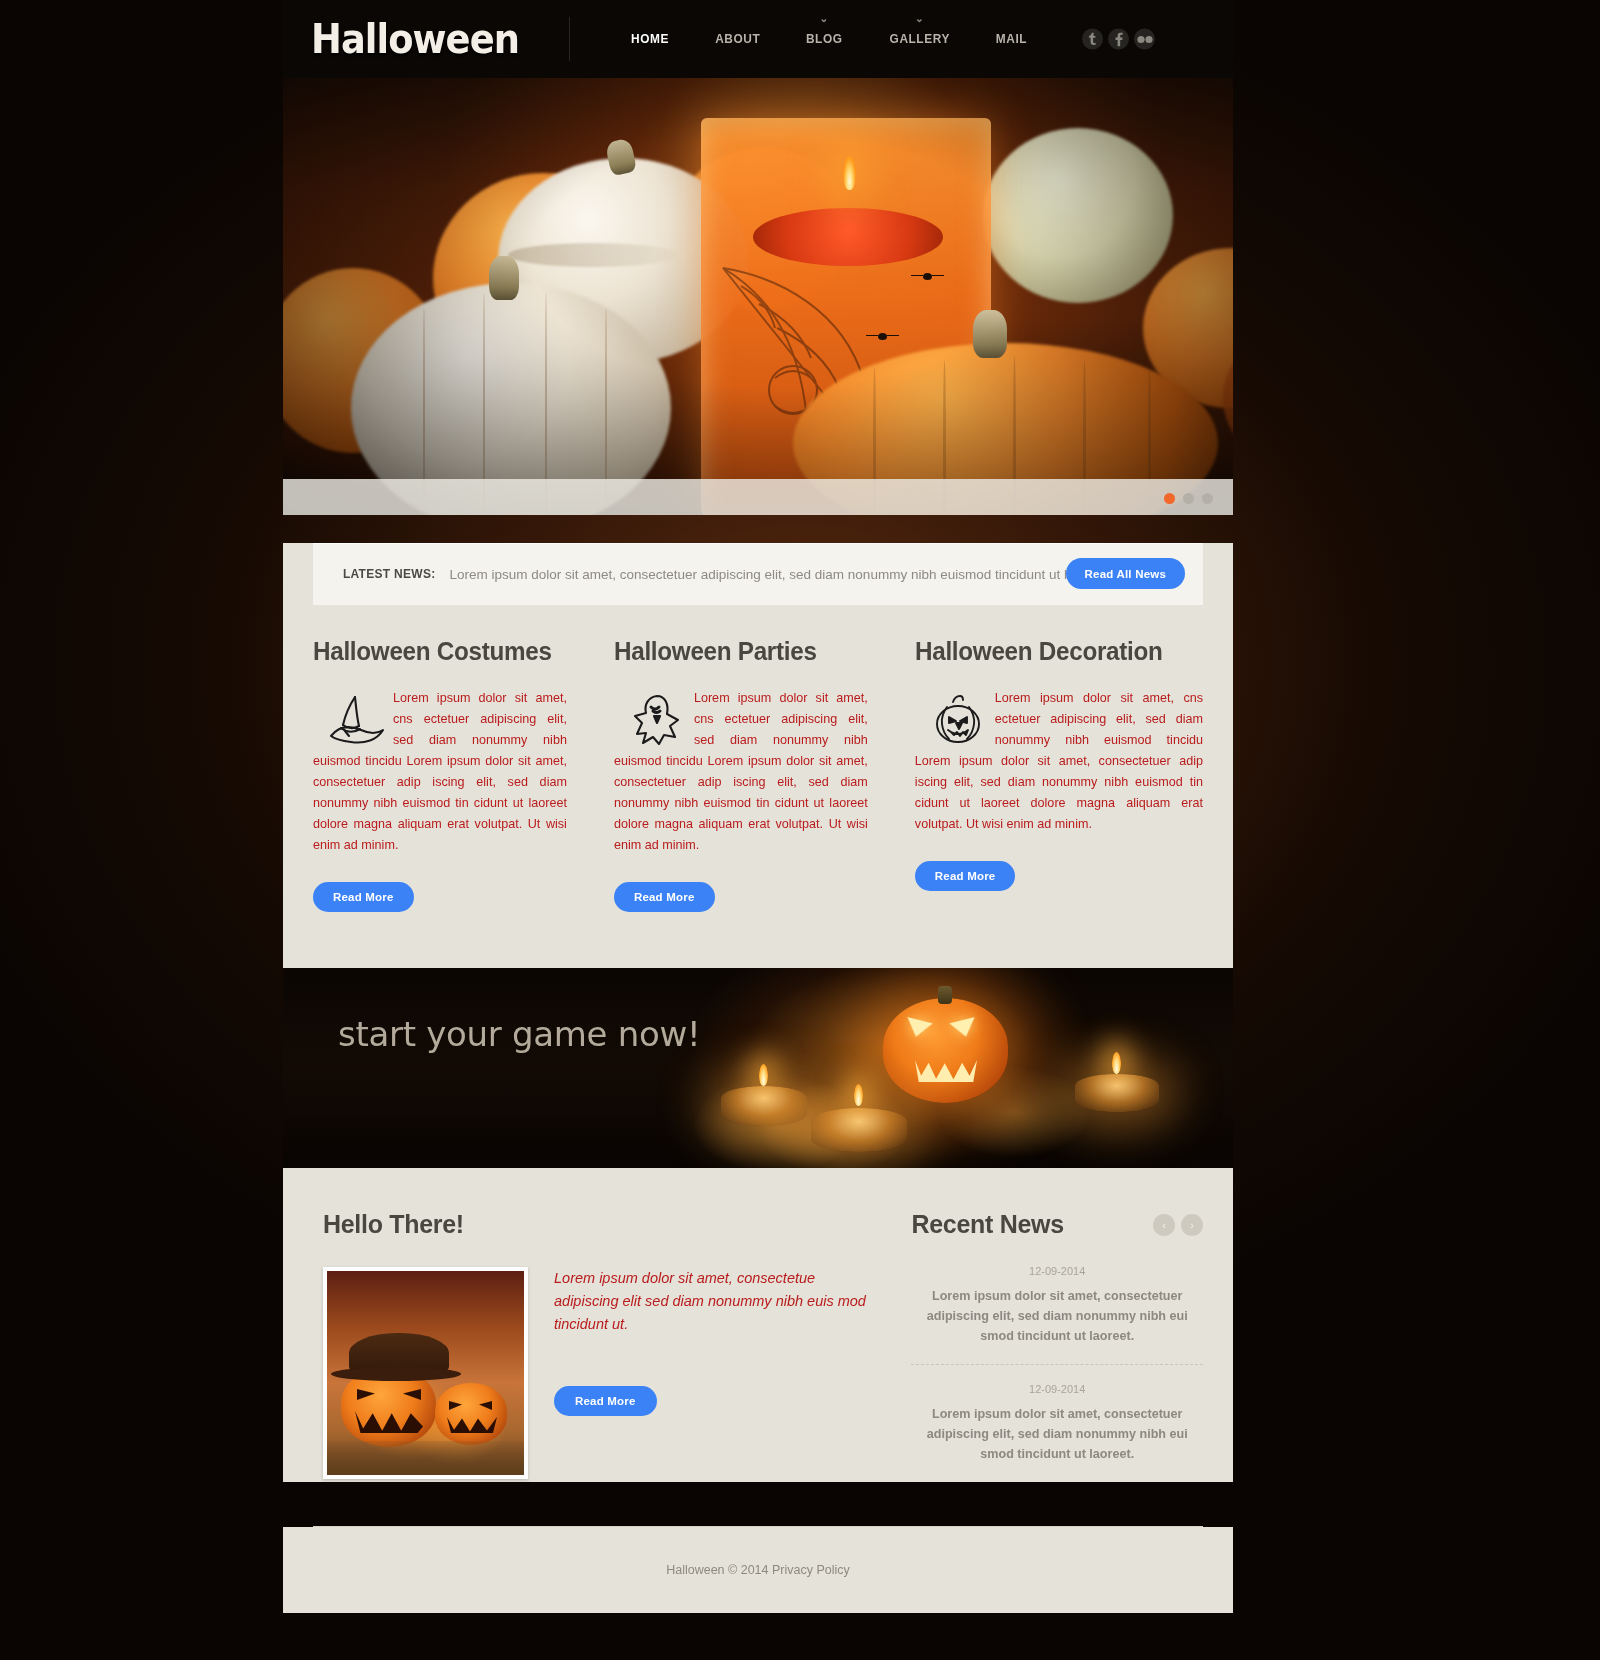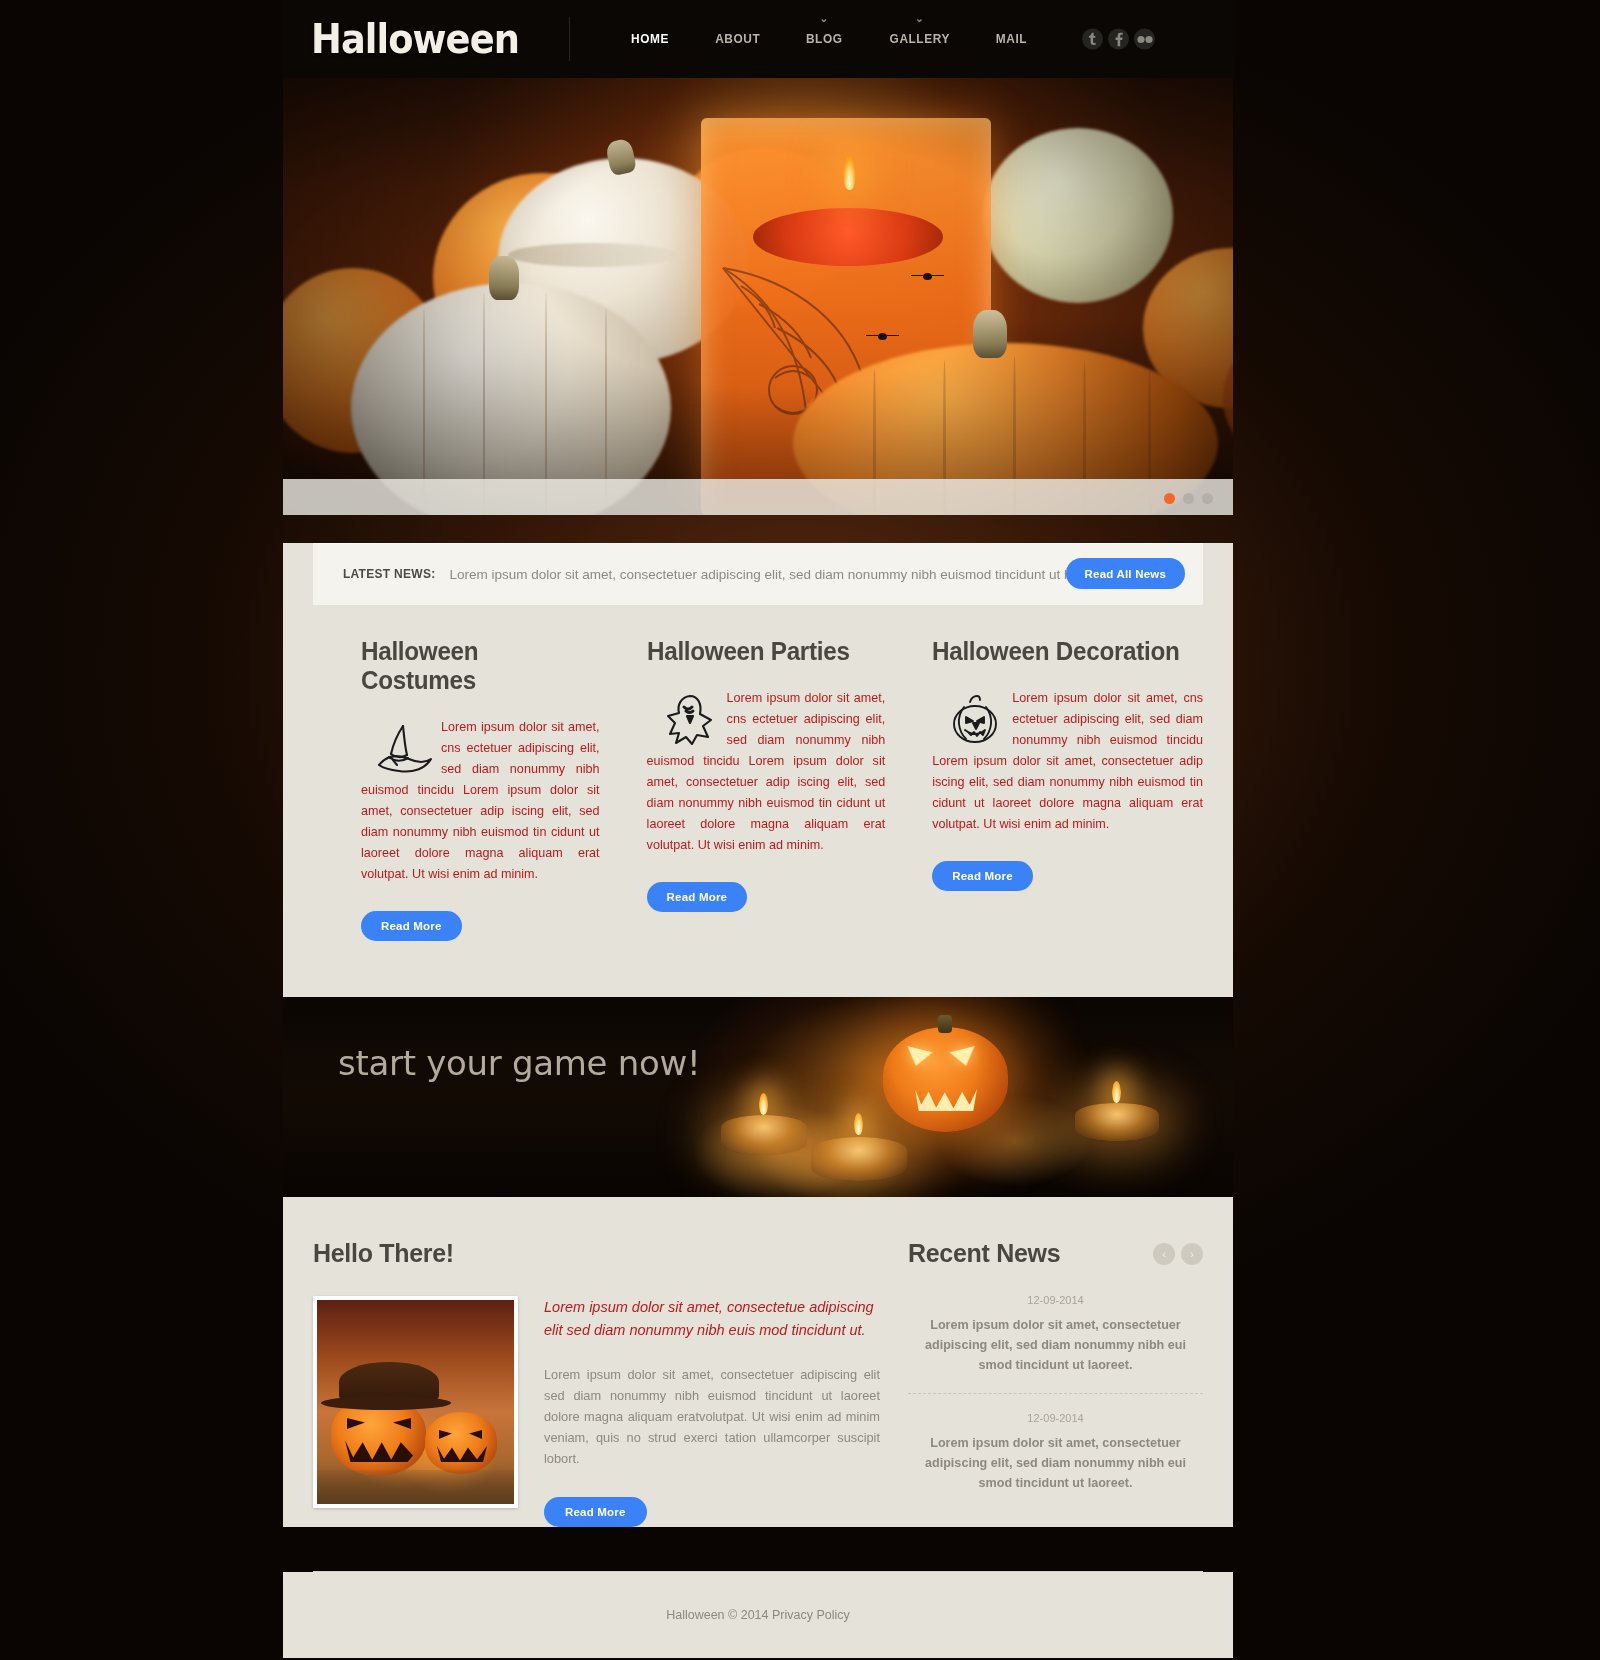--- a/index.html
+++ b/index.html
@@ -166,21 +166,21 @@
   .btn {
     display:inline-flex; align-items:center; justify-content:center;
     background:#3b82f6; color:#fff;
     font-size:11.5px; font-weight:bold; letter-spacing:.2px;
     border-radius:16px; border:none; cursor:pointer;
     font-family:"Liberation Sans", sans-serif;
   }
   .btn-news { position:absolute; right:18px; top:15px; height:31px; padding:0 19px; }
 
   
-  .cols { display:flex; padding:32px 30px 0 30px; gap:11px;margin-left:48px; }
+  .cols { display:flex; padding:32px 30px 0 30px; gap:11px; }
   .col { width:303px; padding-right:36px; }
   .col:last-child { padding-right:0; }
   .col-title {
     font-size:25px; font-weight:bold; color:#4a4741;
     letter-spacing:-.3px; transform:scaleX(.97); transform-origin:left;
     font-family:"Liberation Sans", sans-serif;
     margin-bottom:22px;
   }
   .col-icon { float:left; width:62px; height:56px; margin:4px 6px 2px 12px; }
   .col-body {
@@ -237,21 +237,21 @@
     letter-spacing:-.5px; line-height:1.05;
     font-family:"DejaVu Sans", sans-serif; font-weight:300;
   }
   .promo-h2 {
     font-size:34px; color:#b3aa9c; font-weight:normal; margin-top:4px;
     letter-spacing:-.3px;
     font-family:"DejaVu Sans", sans-serif;
   }
 
   
-  .lower { background:#e5e2da; padding:42px 30px 0 30px; display:flex; }
+  .lower { background:#e5e2da; padding:42px 30px 0 40px; display:flex; }
   .lower-left { width:595px; padding-right:28px; }
   .lower-right { width:295px; position:relative;text-align:center; }
   .h2 {
     font-size:25px; font-weight:bold; color:#4a4741;
     letter-spacing:-.3px; margin-bottom:28px;
     font-family:"Liberation Sans", sans-serif;
   }
   .hello-row { display:flex; gap:26px; }
   .photo-frame {
     width:205px; height:212px; background:#fff; padding:4px;
@@ -515,21 +515,20 @@
             <div class="p-face" style="left:122px;top:130px;width:13px;height:9px;clip-path:polygon(0 0,100% 40%,0 100%)"></div>
             <div class="p-face" style="left:152px;top:130px;width:13px;height:9px;clip-path:polygon(100% 0,0 40%,100% 100%)"></div>
             <div class="p-face" style="left:120px;top:146px;width:50px;height:16px;clip-path:polygon(0 0,14% 80%,30% 10%,46% 90%,62% 10%,80% 85%,100% 0,92% 100%,8% 100%)"></div>
             <div style="position:absolute;left:22px;top:62px;width:100px;height:42px;border-radius:48% 48% 20% 20%;background:linear-gradient(180deg,#4c2a12,#32190a)"></div>
             <div style="position:absolute;left:4px;top:96px;width:130px;height:14px;border-radius:50%;background:#3a1d0c"></div>
             <div style="position:absolute;left:0;bottom:0;width:100%;height:34px;background:linear-gradient(180deg,rgba(120,80,40,.2),rgba(90,60,28,.85))"></div>
           </div>
         </div>
         <div class="hello-text">
           <div class="lead">Lorem ipsum dolor sit amet, consectetue adipiscing elit sed diam nonummy nibh euis mod tincidunt ut.</div>
-          <div class="para">Lorem ipsum dolor sit amet, consectetuer adipiscing elit sed diam nonummy nibh euismod tincidunt ut laoreet dolore magna aliquam eratvolutpat. Ut wisi enim ad minim veniam, quis no strud exerci tation ullamcorper suscipit lobort.</div>
           <button class="btn">Read More</button>
         </div>
       </div>
     </div>
 
     <div class="lower-right">
       <div class="rn-head">
         <div class="h2" style="margin-bottom:26px">Recent News</div>
         <div class="rn-arrows">
           <div class="arrow">‹</div>

